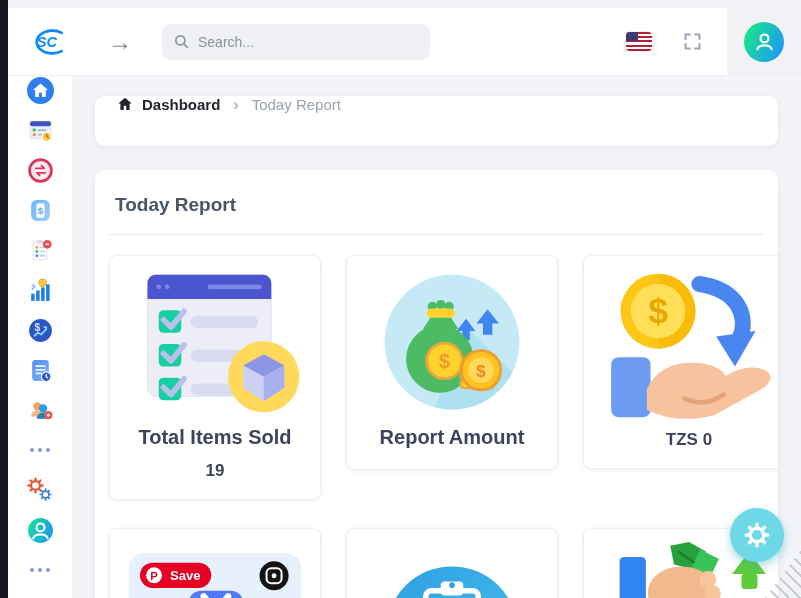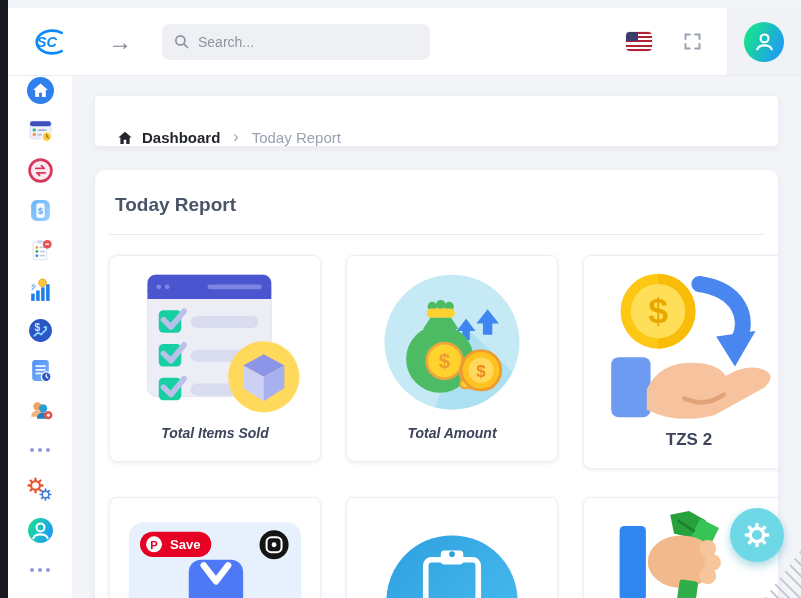--- a/index.html
+++ b/index.html
@@ -55,23 +55,23 @@
     background:#fff; z-index:20; display:flex; flex-direction:column;
     align-items:center; padding-top:2px; overflow:hidden;
   }
   .side-item { height:40px; flex:none; display:flex; align-items:center; justify-content:center; cursor:pointer; width:100%; }
   .dots { display:flex; gap:4px; }
   .dots i { width:4px; height:4px; border-radius:50%; background:#8c9bd6; }
 
   
   .main { position:absolute; left:72px; top:68px; right:0; bottom:0; padding:0 23px; }
   .crumb-card {
-    margin-top:28px; height:50px; background:#fff; border-radius:4px;
+    margin-top:28px; height:50px; background:#fff; border-radius:10px;
     box-shadow:0 2px 8px rgba(30,30,70,.06);
-    display:flex; align-items:flex-end; padding:0 22px; gap:9px;
+    display:flex; align-items:flex-start; padding:0 22px; gap:9px;
   }
   .crumb-home { font-size:15px; font-weight:bold; color:#23252e; cursor:pointer; }
   .crumb-sep { font-size:16px; color:#9aa1b0; margin:0 4px; }
   .crumb-current { font-size:15px; color:#9aa1b0; }
 
   .report-card {
     margin-top:24px; background:#fff; border-radius:10px;
     box-shadow:0 2px 8px rgba(30,30,70,.06);
     padding:16px 14px 40px; height:520px; overflow:hidden;
   }
@@ -80,21 +80,21 @@
   .stat-grid {
     margin-top:20px; display:grid; grid-template-columns:repeat(3,1fr);
     column-gap:25px; row-gap:28px; align-items:start;
   }
   .stat-card {
     background:#fff; border:1px solid #edeef4; border-radius:8px;
     box-shadow:0 1px 5px rgba(20,20,50,.07);
     padding:12px 10px 18px; text-align:center; cursor:pointer;
   }
   .illu { height:152px; display:flex; align-items:center; justify-content:center; }
-  .stat-label { font-size:14px; font-weight:bold; color:#3d445c; line-height:1.35; max-width:185px; margin:4px auto 0;font-style:italic; }
+  .stat-label { font-size:20px; font-weight:bold; color:#3d445c; line-height:1.35; max-width:185px; margin:4px auto 0; }
   .stat-value { font-size:17px; font-weight:bold; color:#3d445c; margin-top:10px; }
 
   
   .fab {
     position:absolute; left:730px; top:508px; width:54px; height:54px; border-radius:50%;
     background:#6fd8e6; display:flex; align-items:center; justify-content:center;
     box-shadow:0 4px 10px rgba(60,170,190,.45); cursor:pointer; z-index:50;
   }
   
   .corner-grip {
@@ -367,20 +367,21 @@
               <path d="M45 126l8 8 14-17" fill="none" stroke="#b9c0ea" stroke-width="6" stroke-linecap="round" stroke-linejoin="round"></path>
               <rect x="74" y="122" width="58" height="13" rx="6.5" fill="#d9dcef"></rect>
             </g>
             <circle cx="152" cy="115" r="38" fill="#ffd95c"></circle>
             <polygon points="152,91 174,103 152,115 130,103" fill="#8d95e8"></polygon>
             <polygon points="130,103 152,115 152,141 130,127" fill="#ccd0f5"></polygon>
             <polygon points="174,103 152,115 152,141 174,127" fill="#a9b0ef"></polygon>
           </svg>
         </div>
         <div class="stat-label">Total Items Sold</div>
+        <div class="stat-value">19</div>
       </div>
 
       <div class="stat-card">
         <div class="illu">
           <svg width="160" height="150" viewBox="0 0 170 160">
             <defs>
                 <clipPath id="clipCirc">
                   <circle cx="85" cy="78" r="72"></circle>
                 </clipPath>
               </defs>
@@ -399,38 +400,38 @@
             <g stroke="#eda63a" stroke-width="2.5" fill="#ffd22e">
               <rect x="94" y="118" width="36" height="9" rx="4.5"></rect>
               <rect x="94" y="109" width="36" height="9" rx="4.5"></rect>
               <rect x="94" y="100" width="36" height="9" rx="4.5"></rect>
             </g>
             <circle cx="116" cy="108" r="21" fill="#ffc21f" stroke="#ed9d2f" stroke-width="3"></circle>
             <circle cx="116" cy="108" r="13.5" fill="#ffd95c"></circle>
             <text x="116" y="115" text-anchor="middle" font-size="18" font-weight="bold" fill="#ed8a1f" font-family="Liberation Sans, sans-serif">$</text>
           </svg>
         </div>
-        <div class="stat-label">Total Amount</div>
+        <div class="stat-label">Report Amount</div>
       </div>
 
       <div class="stat-card">
         <div class="illu">
           <svg width="180" height="150" viewBox="0 0 190 160">
             <circle cx="62" cy="45" r="40" fill="#fdc713"></circle>
             <path d="M62 5 a40 40 0 0 1 0 80 z" fill="#f5b200" opacity="0.55"></path>
             <circle cx="62" cy="45" r="29" fill="#ffdf57"></circle>
             <text x="62" y="58" text-anchor="middle" font-size="38" font-weight="bold" fill="#e9a800" font-family="Liberation Sans, sans-serif">$</text>
             <path d="M106 16 C 148 22 160 52 148 76" fill="none" stroke="#4a86f0" stroke-width="17" stroke-linecap="round"></path>
             <polygon points="124,72 166,66 144,104" fill="#4a86f0"></polygon>
             <rect x="12" y="94" width="42" height="64" rx="8" fill="#6d9bf2"></rect>
             <path d="M50 128 Q64 100 96 100 Q126 100 134 114 Q158 100 176 108 Q188 114 176 126 L122 156 Q82 166 50 150 Z" fill="#f6c39e"></path>
             <path d="M90 138 q22 10 42 -4" fill="none" stroke="#e2a379" stroke-width="5" stroke-linecap="round"></path>
           </svg>
         </div>
-        <div class="stat-value">TZS 2</div>
+        <div class="stat-value">TZS 0</div>
       </div>
 
       <div class="stat-card">
         <div class="illu">
           <svg width="190" height="150" viewBox="0 0 200 160">
             <rect x="8" y="12" width="184" height="130" rx="16" fill="#e7f0fd"></rect>
             <rect x="20" y="22" width="76" height="27" rx="13.5" fill="#e60023"></rect>
             <circle cx="35" cy="35.5" r="8.5" fill="#fff"></circle>
             <text x="35" y="40" text-anchor="middle" font-size="12" font-weight="bold" fill="#e60023" font-family="Liberation Sans, sans-serif">P</text>
             <text x="52" y="40.5" font-size="14" font-weight="bold" fill="#fff" font-family="Liberation Sans, sans-serif">Save</text>

